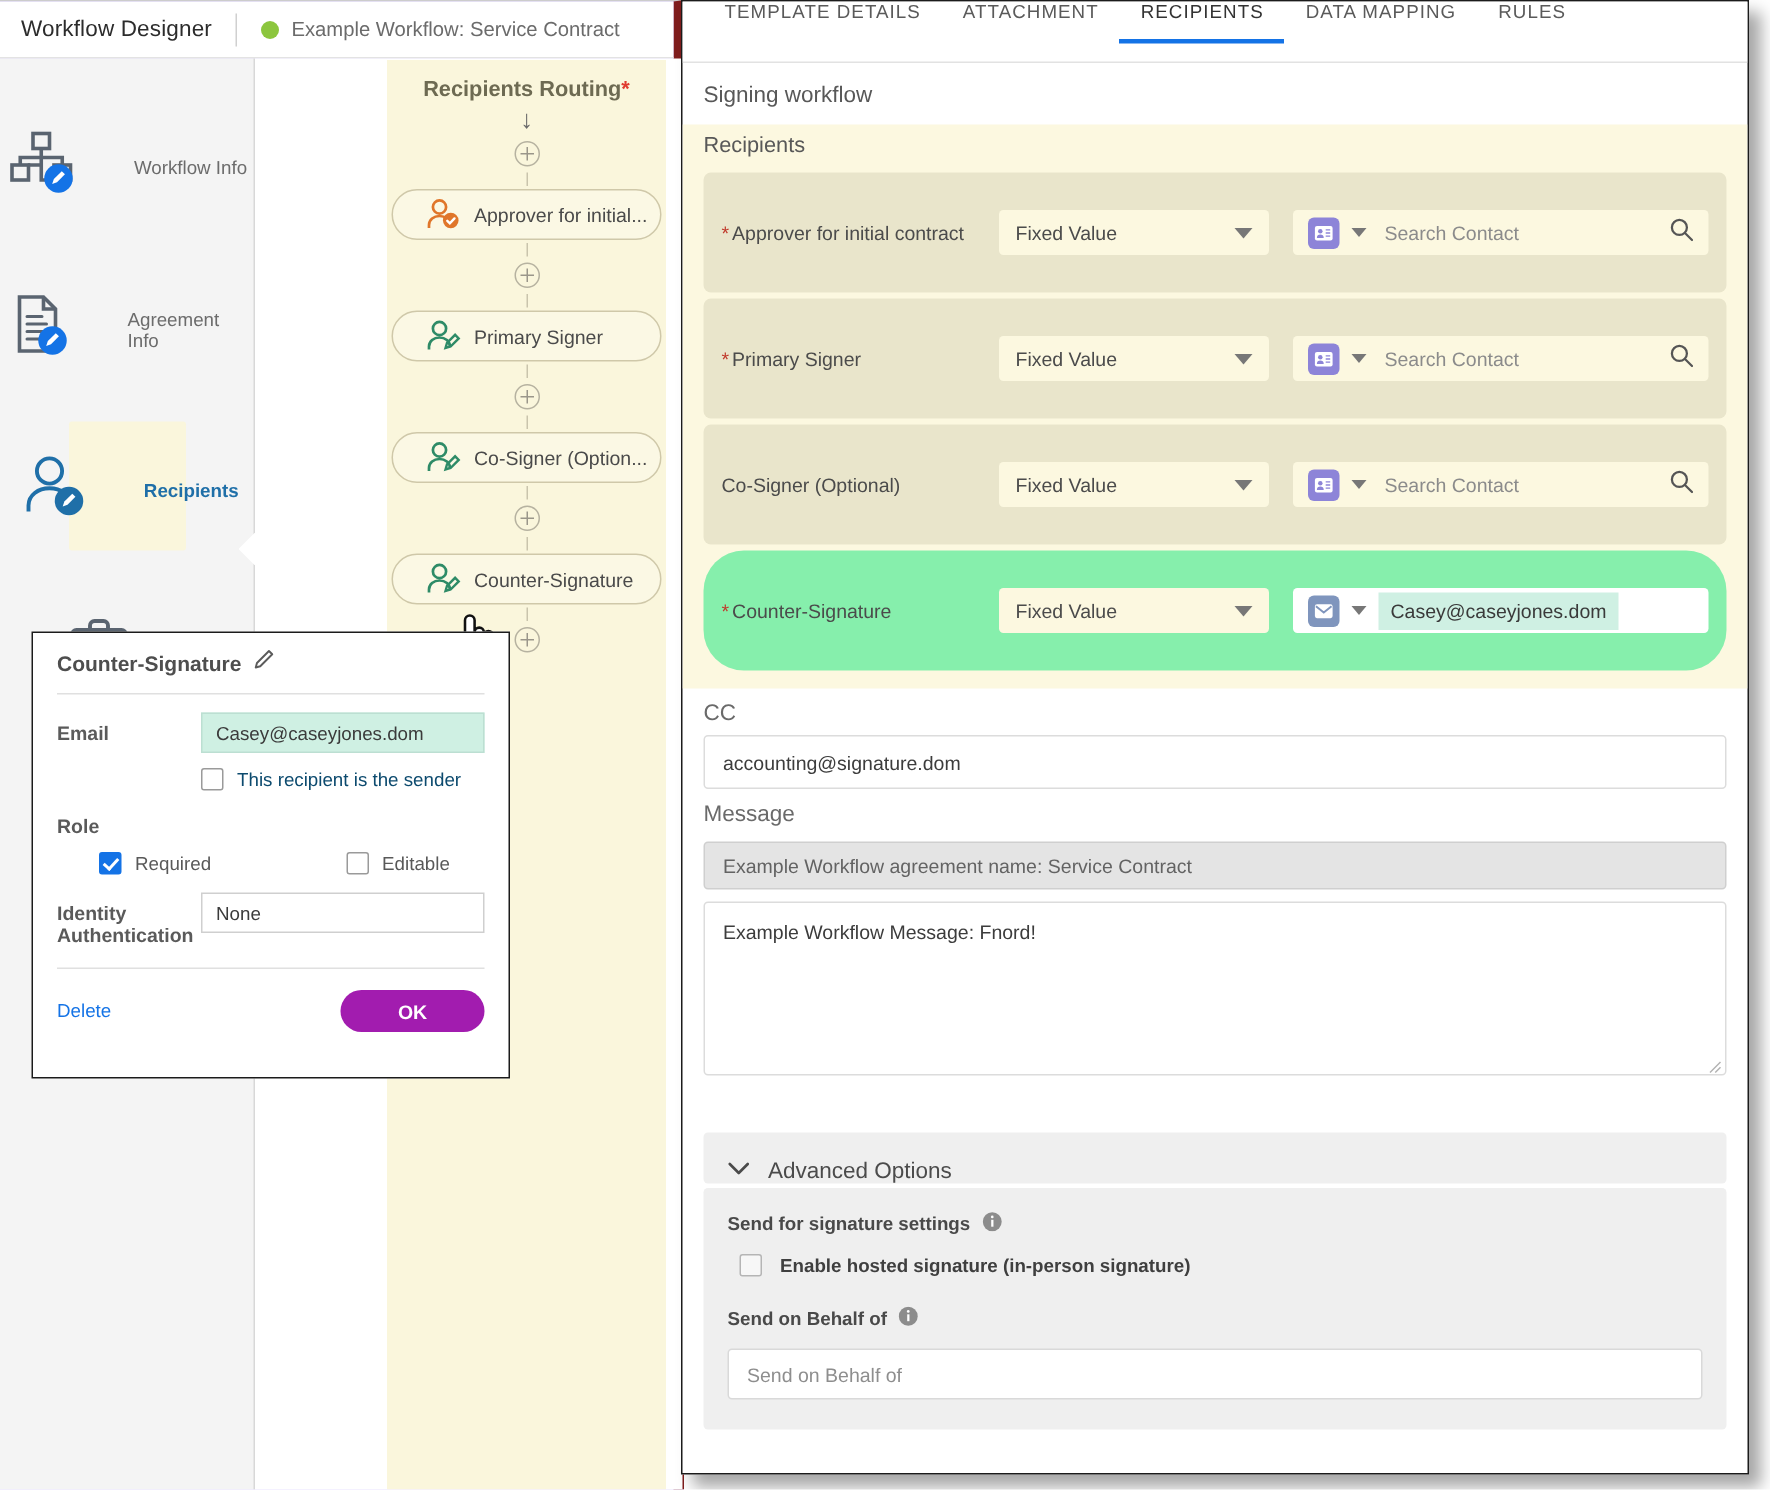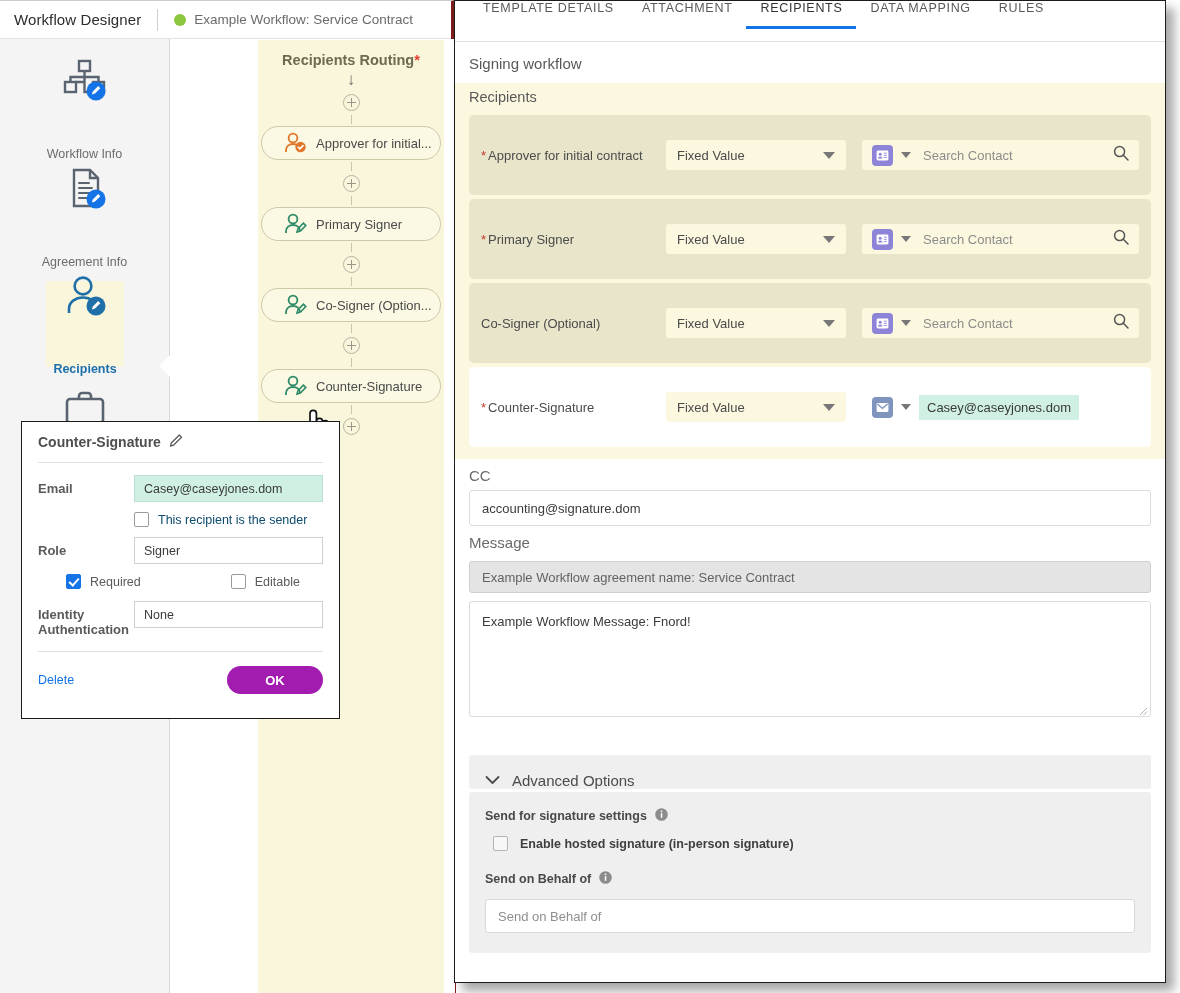--- a/index.html
+++ b/index.html
@@ -8,40 +8,40 @@
     width: 1180px; height: 993px;
     background: #ffffff;
     font-family: "Liberation Sans", sans-serif;
     overflow: hidden;
   }
   #root { position: relative; width: 1180px; height: 993px; background:#fff; }
 
   
   .app-window {
     position: absolute; left: 0; top: 0; width: 456px; height: 993px;
-    background: #c4b5fd; border-right: 5px solid #7f1d1d; border-top: 1px solid #ccc;
+    background: #c4b5fd; border-right: 7px solid #7f1d1d; border-top: 1px solid #ccc;
   }
   .app-header {
     height: 38px; background: #fff; display: flex; align-items: center;
     padding-left: 14px; border-bottom: 1px solid #e3e3e3;
   }
   .app-title { font-size: 15px; color: #2c2c2c; font-weight: 400; letter-spacing: .1px; }
   .hdr-sep { width: 1px; height: 22px; background: #d0d0d0; margin: 0 16px; }
   .status-dot { width: 12px; height: 12px; border-radius: 50%; background: #8CC63E; margin-right: 8px; }
   .app-subtitle { font-size: 13.5px; color: #6b6b6b; }
 
   .app-body { position: absolute; left:0; top:38px; width: 455px; bottom:0; display: flex; }
 
   
   .sidebar {
     width: 170px; background: #f4f4f4; border-right: 1px solid #d8d8d8;
     position: relative; padding-top: 26px; flex: none;
   }
   .side-item {
-    width: 100%; height: 88px; display: flex; flex-direction: column;
+    width: 100%; height: 88px; display: flex; 
     align-items: center; justify-content: center; margin-bottom: 20px; cursor: pointer; gap: 37px;
   }
   .side-item .ic { height: 52px; display:flex; align-items:center; justify-content:center; }
   .side-label { font-size: 12.5px; color: #6c6c6c; margin-top: 6px; }
   .side-item.active { background: #FAF6DC; width: 78px; margin-left: 46px; border-radius: 2px; height: 86px; }
   .side-item.active .side-label { color: #1f6fa8; font-weight: 600; }
   .side-notch {
     position: absolute; right: -1px; top: 316px; width: 11px; height: 22px;
     background: #fff; clip-path: polygon(100% 0, 0 50%, 100% 100%);
   }
@@ -132,21 +132,21 @@
   .tab.active { color: #333; border-bottom-color: #1473E6; }
   .tabs-rule { height: 1px; background: #e2e2e2; }
 
   .p-section-title { font-size: 15px; color: #585858; padding: 13px 14px 11px; }
   .recip-block { background: #FCF8E0; padding: 0 14px 8px; }
   .recip-head { font-size: 14.5px; color: #585858; padding: 6px 0 10px; }
   .recip-row {
     height: 80px; background: #E9E5CB; border-radius: 5px;
     display: flex; align-items: center; padding: 0 12px; margin-bottom: 4px;
   }
-  .recip-row.grey { background: #ffffff; }
+  .recip-row.grey { background: #86efac; border-radius: 27px; }
   .recip-label { width: 185px; font-size: 13px; color: #4b4b4b; flex: none; }
   .recip-label .star { color: #c0392b; margin-right: 2px; }
   .sel {
     width: 180px; height: 30px; background: #FCF8E0; border-radius: 3px;
     display: flex; align-items: center; padding: 0 11px; font-size: 13px;
     color: #4b4b4b; justify-content: space-between; cursor: pointer; flex: none;
   }
   .sel .caret { width:0;height:0;border-left:6px solid transparent;border-right:6px solid transparent;border-top:7px solid #777; }
   .contact-wrap {
     margin-left: 16px; height: 30px; background: #FCF8E0; border-radius: 3px;
@@ -365,21 +365,20 @@
       <span class="pop-input filled">Casey@caseyjones.dom</span>
     </div>
 
     <div class="cb-row">
       <span class="cb"></span>
       <span class="cb-label">This recipient is the sender</span>
     </div>
 
     <div class="pop-row">
       <span class="pop-label">Role</span>
-      <span class="pop-input">Signer</span>
     </div>
 
     <div class="flag-row">
       <span class="grp">
         <span class="cb checked"></span>
         <span class="cb-label">Required</span>
       </span>
       <span class="grp second">
         <span class="cb"></span>
         <span class="cb-label">Editable</span>

